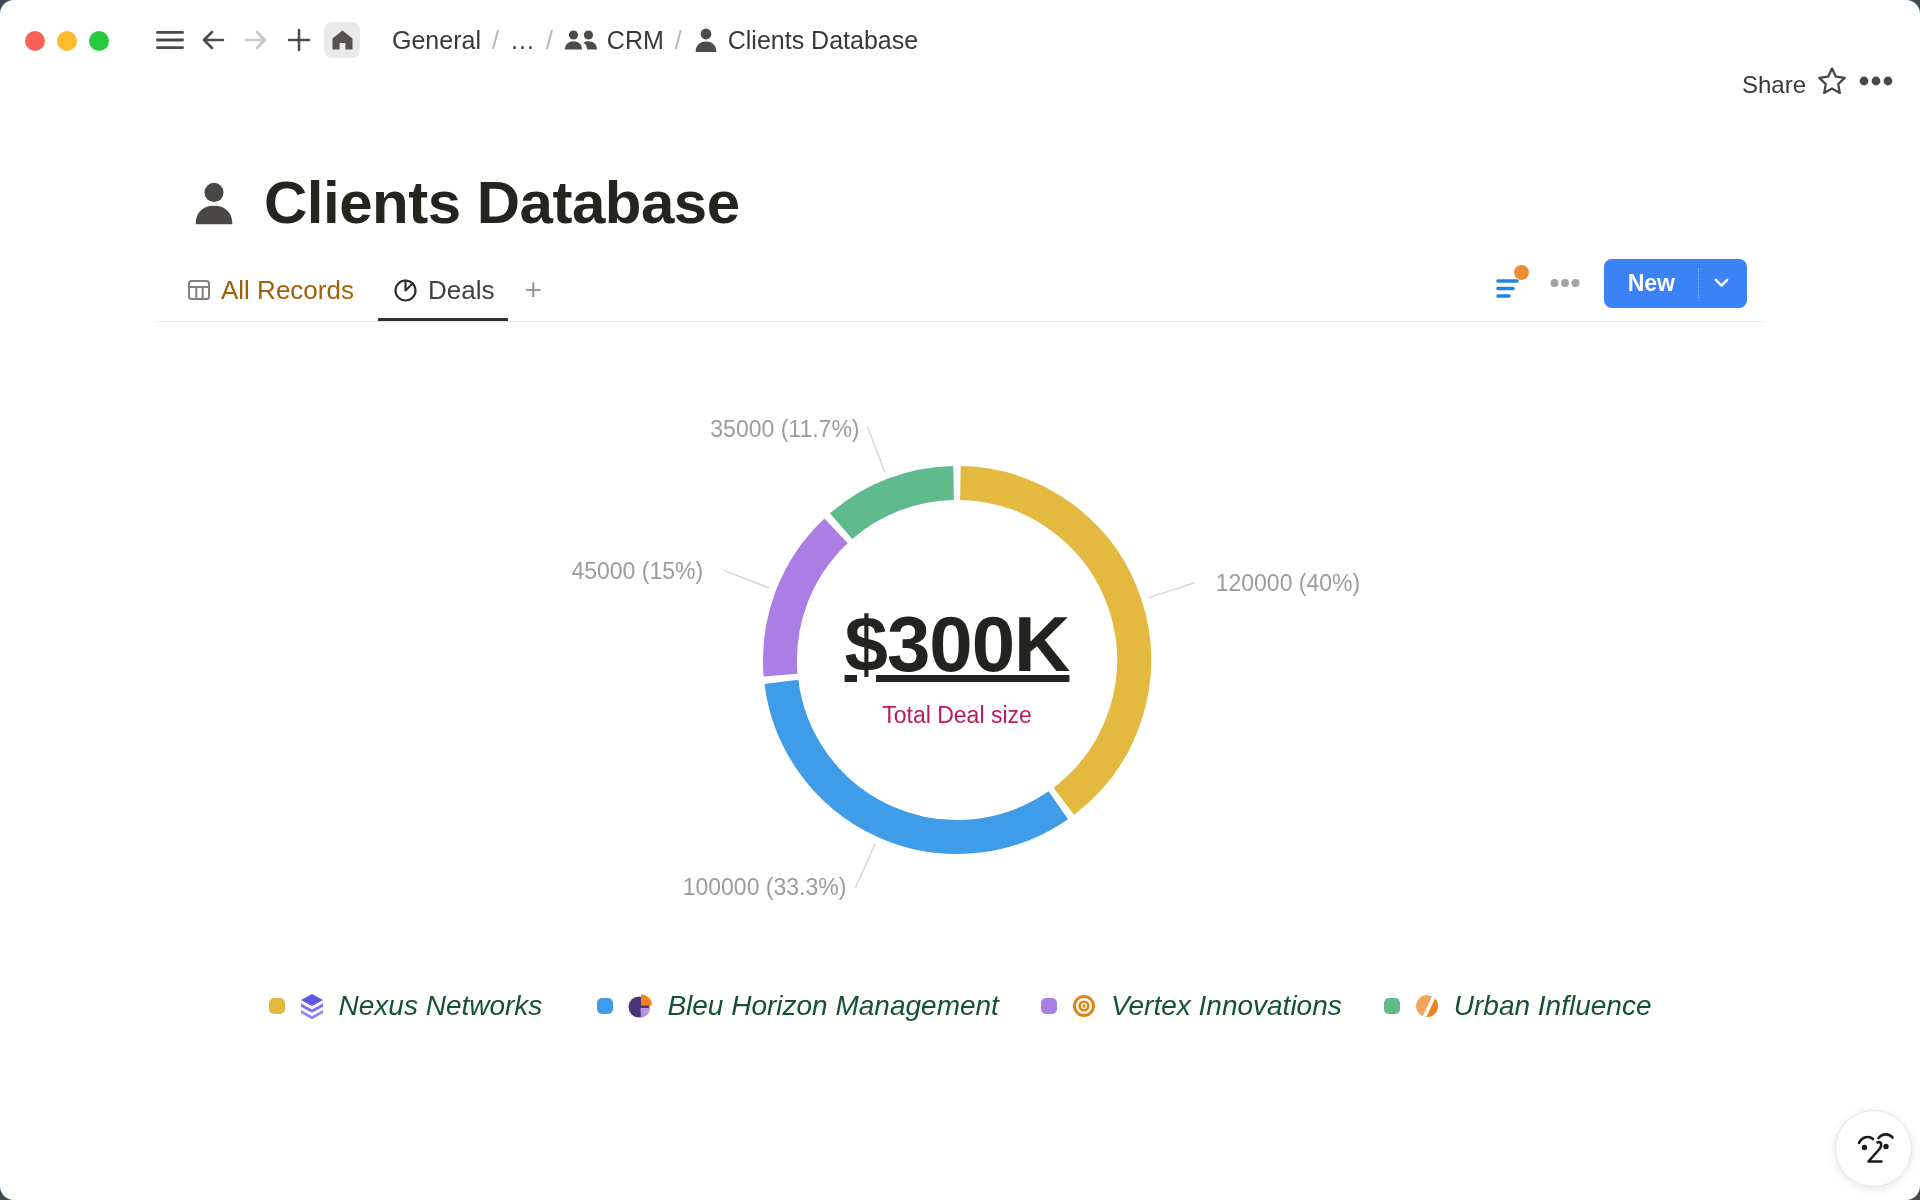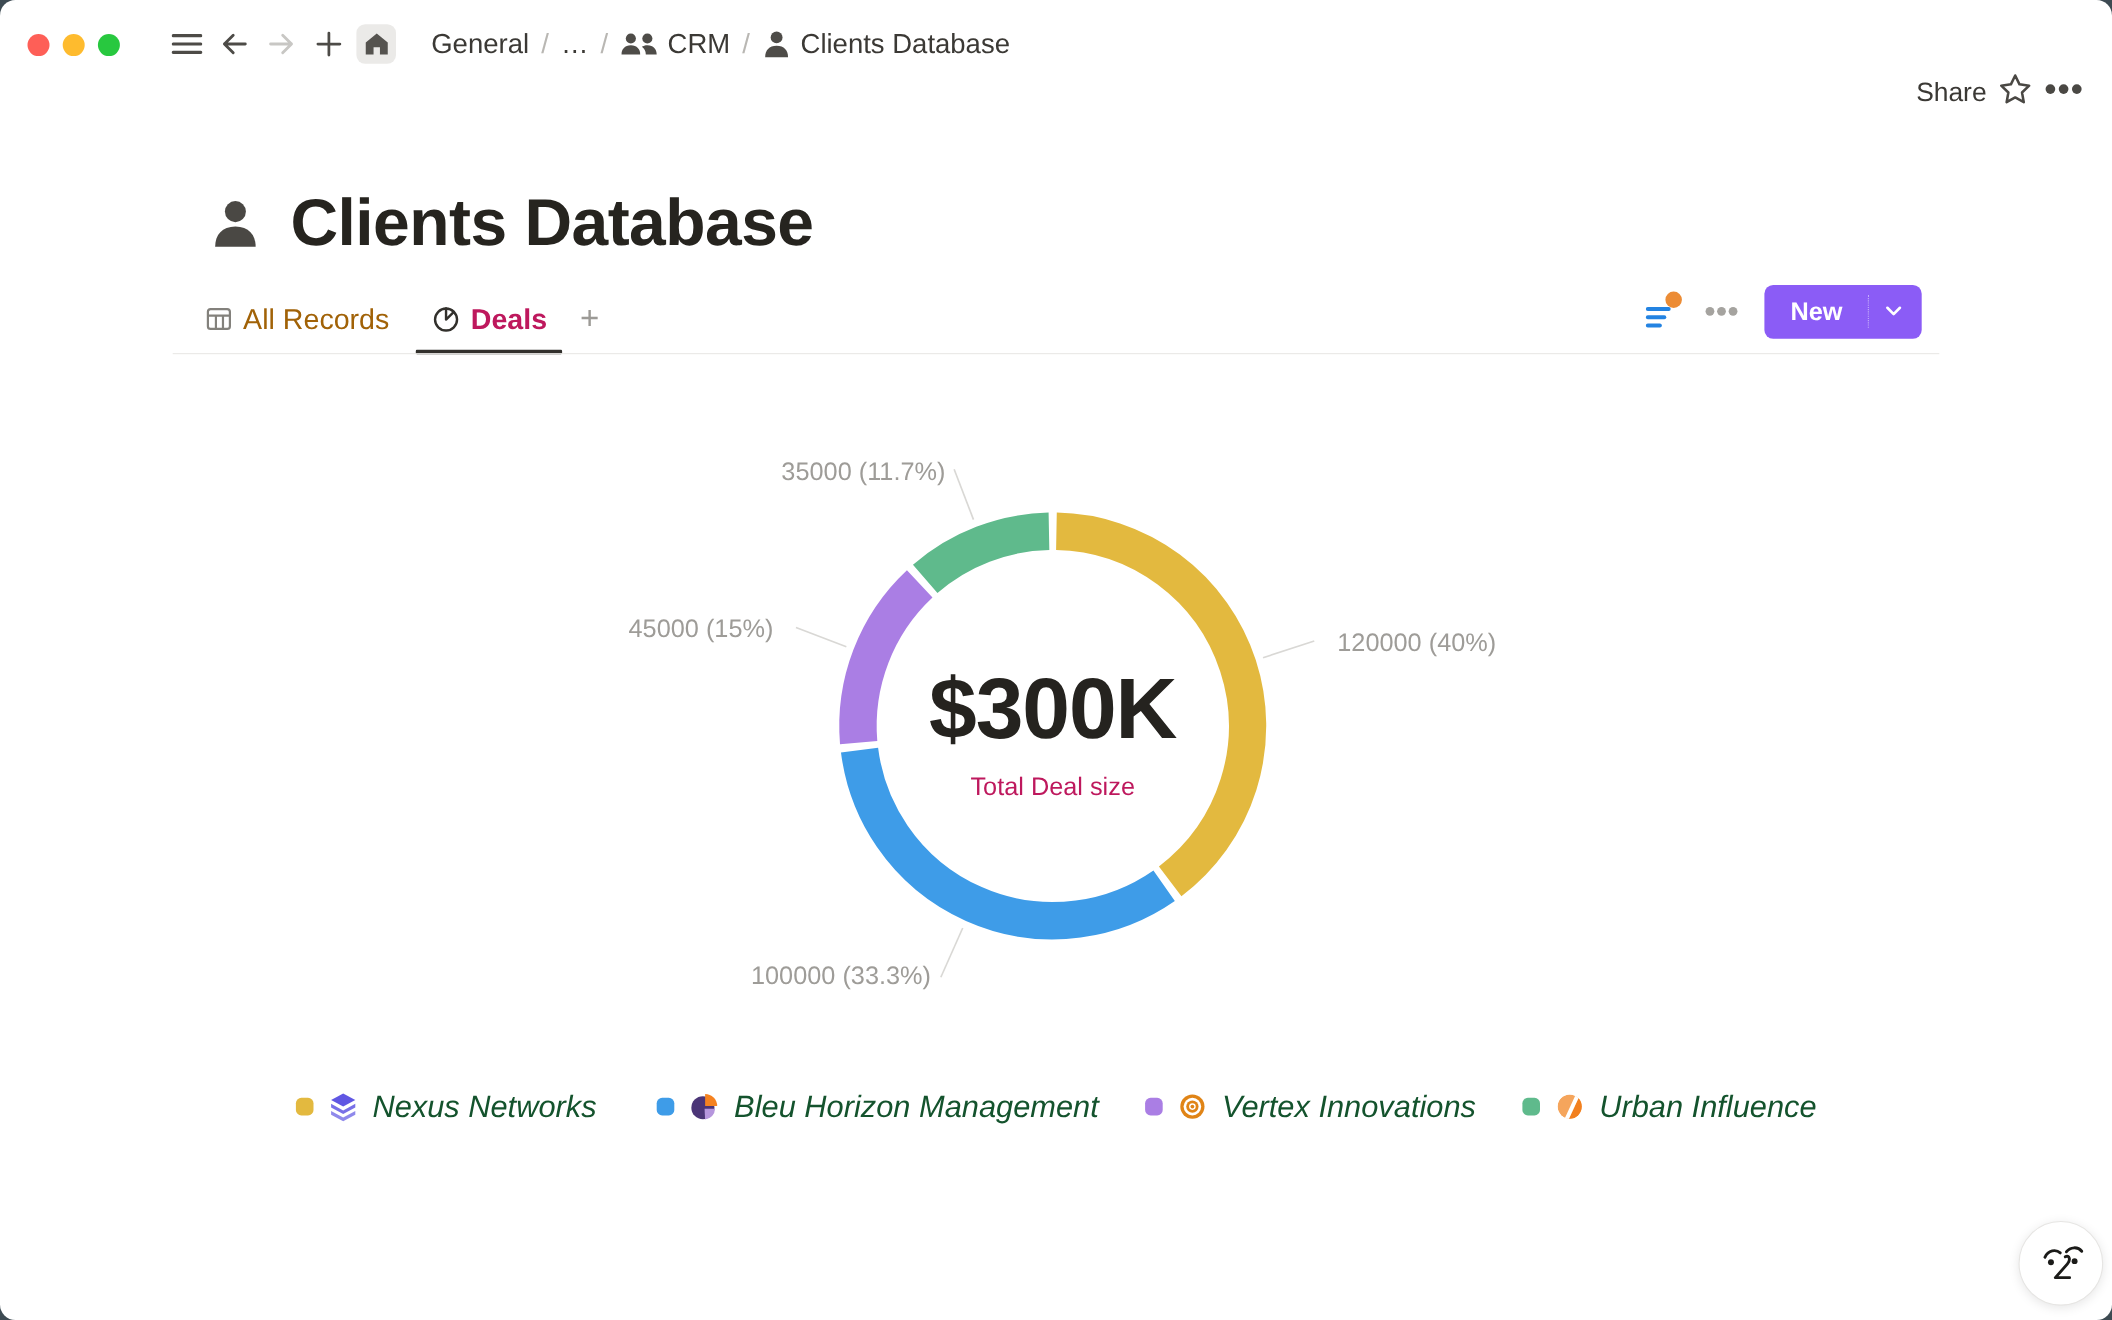--- a/index.html
+++ b/index.html
@@ -24,36 +24,36 @@
   
   .title-row { position:absolute; left:191px; top:168px; display:flex; align-items:center; gap:27px; }
   .page-title { font-size:60px; font-weight:bold; color:#26241f; letter-spacing:-0.5px; }
 
   
   .tabbar { position:absolute; left:157px; right:157px; top:258px; height:64px; }
   .tabbar .rule { position:absolute; left:0; width:1606px; bottom:0; height:1px; background:#e9e8e6; }
   .tabs { position:absolute; left:15px; top:0; bottom:0; display:flex; align-items:center; gap:10px; }
   .tab { position:relative; display:flex; align-items:center; gap:9px; padding:0 14px; height:100%;
          font-size:26px; color:#a16207; cursor:pointer; }
-  .tab.active { color:#be185d; font-weight:bold; }
+  .tab.active { color:#404040; font-weight:normal; }
   .tab.active::after { content:""; position:absolute; left:0; right:0; bottom:0; height:4px; background:#32302c; border-radius:1px; }
   .add-view { font-size:30px; color:#9c9a96; padding:0 6px; cursor:pointer; }
   .view-actions { position:absolute; right:16px; top:0; bottom:14px; display:flex; align-items:center; gap:21px; }
   .filter-wrap { position:relative; width:30px; height:34px; cursor:pointer; }
   .filter-wrap .dot { position:absolute; right:-3px; top:-1px; width:15px; height:15px; border-radius:50%; background:#ec8c35; }
   .new-btn { display:flex; align-items:center; background:#2383e2; border-radius:8px; height:49px; color:#fff; cursor:pointer; }
   .new-btn .label { font-size:23px; font-weight:bold; padding:0 23px 0 24px; }
   .new-btn .split { width:0; height:30px; border-left:1px dotted rgba(255,255,255,0.5); }
   .new-btn .chev { padding:0 18px 0 15px; display:flex; align-items:center; }
 
   
   .chart-svg { position:absolute; inset:0; width:1920px; height:1200px; }
   .slice-label { font-size:23px; fill:#9e9c98; }
   .center-text { position:absolute; left:957px; top:664px; transform:translate(-50%,-50%); text-align:center; pointer-events:none; }
-  .center-value { font-size:78px; font-weight:600; color:#25231f; letter-spacing:-1px; }
+  .center-value { font-size:78px; font-weight:600; color:#25231f; letter-spacing:-1px;text-decoration:underline; }
   .center-sub { margin-top:12px; font-size:23px; color:#be185d; }
 
   
   .legend { position:absolute; left:0; right:0; top:990px; display:flex; justify-content:center; align-items:center; gap:42px; }
   .legend-item { display:flex; align-items:center; gap:13px; cursor:pointer; }
   .swatch { width:16px; height:16px; border-radius:5px; display:block; }
   .legend-label { font-size:28px; color:#14532d;font-style:italic; }
 
   
   .ai-btn { position:absolute; left:1835px; top:1110px; width:77px; height:77px; border-radius:50%;
@@ -197,21 +197,21 @@
       </div>
       <div class="icon-btn">
         <svg width="30" height="10" viewBox="0 0 30 10">
           <g fill="#a5a39f">
               <circle cx="4.5" cy="5" r="4"></circle>
               <circle cx="15" cy="5" r="4"></circle>
               <circle cx="25.5" cy="5" r="4"></circle>
             </g>
         </svg>
       </div>
-      <div class="new-btn" style="background: #8b5cf6;">
+      <div class="new-btn" style="background: #3b82f6;">
         <span class="label">New</span>
         <span class="split"></span>
         <span class="chev">
           <svg width="15" height="10" viewBox="0 0 15 10">
             <path d="M1.8 1.8 L7.5 7.6 L13.2 1.8" fill="none" stroke="#fff" stroke-width="2.4" stroke-linecap="round" stroke-linejoin="round"></path>
           </svg>
         </span>
       </div>
     </div>
     <div class="rule"></div>

